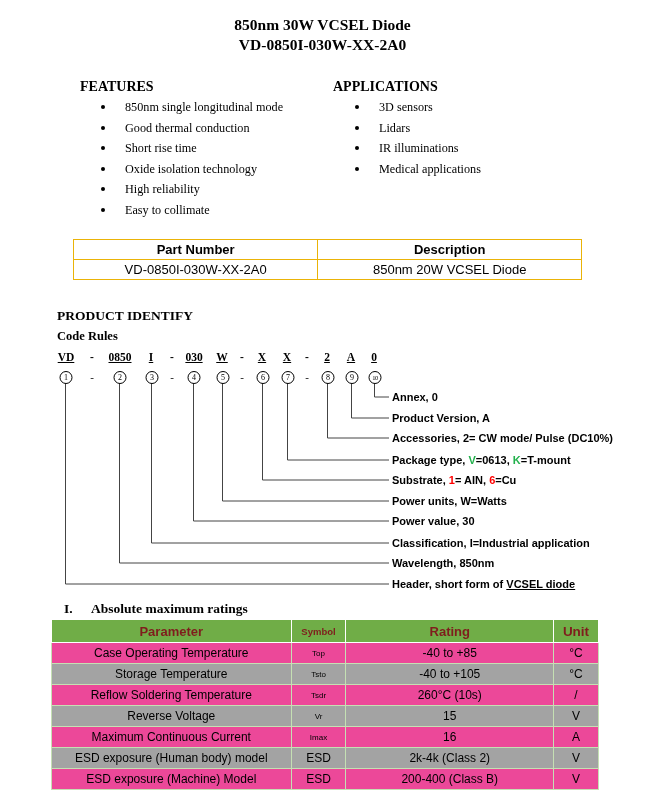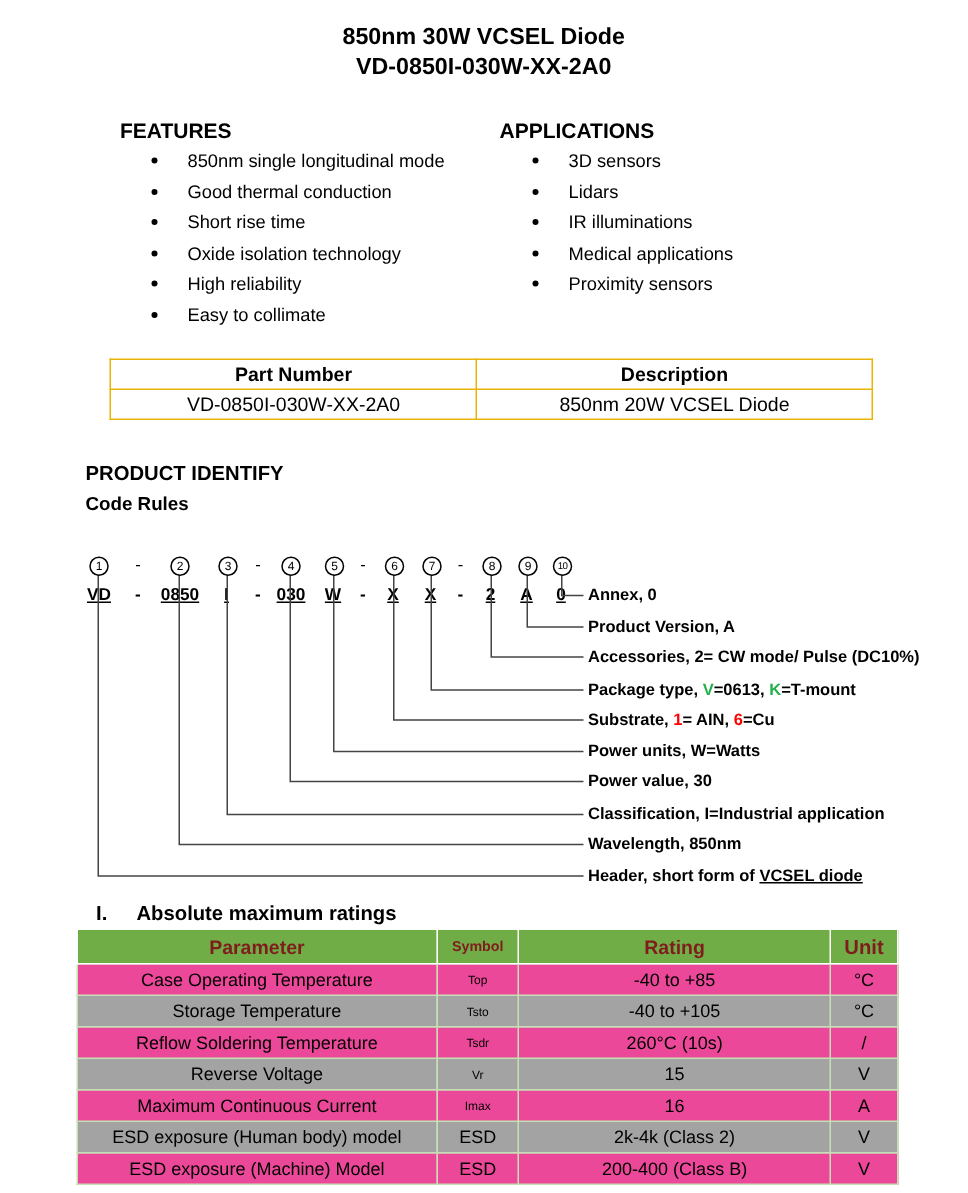--- a/index.html
+++ b/index.html
@@ -1,27 +1,27 @@
 <!DOCTYPE html>
 <html><head>
 <meta charset="utf-8">
 <style>
   html,body{margin:0;padding:0;background:#fff;}
   body{width:645px;height:795px;position:relative;overflow:hidden;font-family:"Liberation Sans",sans-serif;color:#000;}
-  .abs{position:absolute;}
+  .abs{position:absolute;font-family:Liberation Serif, serif;}
   .title{left:0;width:645px;text-align:center;font-weight:bold;font-size:15.5px;}
   .sec-head{font-weight:bold;font-size:14px;}
   ul.blist{list-style:none;margin:0;padding:0;}
   ul.blist li{position:relative;font-size:12.2px;height:20.5px;line-height:20.5px;padding-left:24px;}
   ul.blist li .dot{position:absolute;left:0;top:8px;width:4px;height:4px;border-radius:50%;background:#000;}
   table.pn{position:absolute;left:73px;top:239px;width:509px;border-collapse:collapse;font-size:13px;}
   table.pn td, table.pn th{border:1px solid #eab308;text-align:center;height:19px;padding:0;}
   table.pn th{font-weight:bold;}
   .code-row{font-size:11.5px;font-weight:bold;}
-  .code-row span{position:absolute;transform:translateX(-50%);margin-top:40px;}
+  .code-row span{position:absolute;transform:translateX(-50%);}
   .code-row span.u{text-decoration:underline;}
   .circ{position:absolute;width:11px;height:11px;border:1px solid #000;border-radius:50%;font-size:8px;line-height:11px;text-align:center;transform:translateX(-50%);font-weight:normal;background:#fff;}
   .circ.small{font-size:6.5px;letter-spacing:-0.5px;}
   .dash2{position:absolute;font-size:11px;transform:translateX(-50%);}
   .lbl{position:absolute;left:392px;font-size:11px;font-weight:bold;white-space:nowrap;}
   .green{color:#22b14c;}
   .red{color:#ff0000;}
   .ul{text-decoration:underline;}
   svg.lines{position:absolute;left:0;top:0;}
   table.rt{position:absolute;left:51px;top:620px;width:548px;border-collapse:collapse;font-size:12px;}
@@ -50,21 +50,20 @@
   <li><span class="dot"></span><span>High reliability</span></li>
   <li><span class="dot"></span><span>Easy to collimate</span></li>
 </ul>
 
 <div class="abs sec-head" style="left:333px;top:79px;">APPLICATIONS</div>
 <ul class="abs blist" style="left:355px;top:97px;">
   <li><span class="dot"></span><span>3D sensors</span></li>
   <li><span class="dot"></span><span>Lidars</span></li>
   <li><span class="dot"></span><span>IR illuminations</span></li>
   <li><span class="dot"></span><span>Medical applications</span></li>
-  <li><span class="dot"></span><span>Proximity sensors</span></li>
 </ul>
 
 <table class="pn">
   <tbody>
       <tr>
     <th>Part Number</th>
     <th>Description</th>
   </tr>
   <tr>
     <td>VD-0850I-030W-XX-2A0</td>

